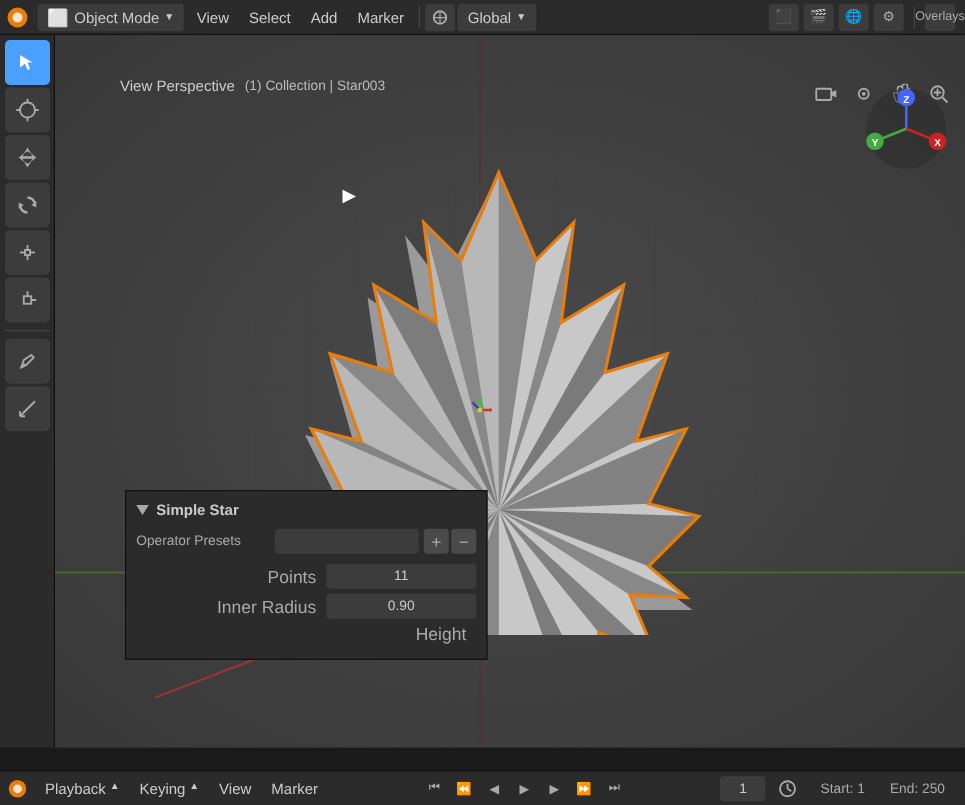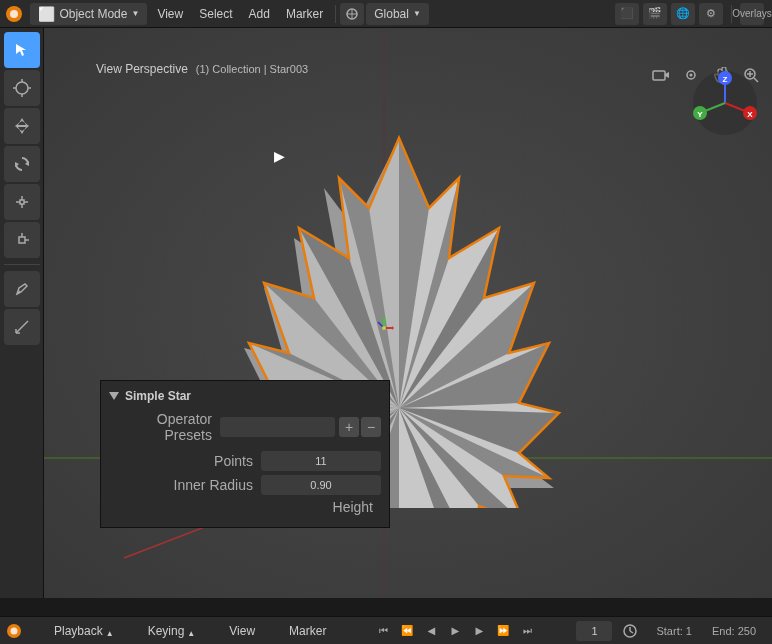--- a/index.html
+++ b/index.html
@@ -99,38 +99,38 @@
       display: flex; align-items: center; margin-bottom: 4px;
     }
     .op-label { flex: 1; color: #aaa; font-size: 14px; text-align: right; padding-right: 8px; }
     .op-value {
       width: 120px; background: #3c3c3c; border-radius: 3px; height: 20px;
       display: flex; align-items: center; justify-content: center; color: #ccc; font-size: 11px;
     }
     .op-presets-row {
       display: flex; align-items: center; margin-bottom: 8px;
     }
-    .op-presets-label { flex: 1; color: #aaa; font-size: 14px; text-align: right; padding-right: 8px; }
+    .op-presets-label { flex: 1; color: #aaa; font-size: 11px; padding-right: 8px; }
     .op-presets-dropdown {
       flex: 1; background: #3c3c3c; border-radius: 3px; height: 20px;
       display: flex; align-items: center; padding: 0 6px; color: #ccc; font-size: 11px; min-width: 100px;
     }
     .op-presets-btns { display: flex; gap: 2px; margin-left: 4px; }
     .op-presets-btn { width: 20px; height: 20px; background: #4a4a4a; border-radius: 3px; display: flex; align-items: center; justify-content: center; color: #aaa; cursor: pointer; font-size: 14px; line-height: 1; }
 
     
     #axis-lines { position: absolute; top: 0; left: 0; width: 100%; height: 100%; z-index: 2; pointer-events: none; }
 
     
     #bottom-bar {
       position: absolute; bottom: 0; left: 0; width: 772px; height: 28px;
       background: #2b2b2b; display: flex; align-items: center; border-top: 1px solid #111;
     }
     .bottom-icon-btn { width: 28px; height: 28px; display: flex; align-items: center; justify-content: center; color: #aaa; cursor: pointer; }
-    .bottom-menu-item { padding: 2px 8px; color: #ccc; cursor: pointer; font-size: 12px; display: flex; align-items: flex-end; gap: 3px; margin-left: 18px; }
+    .bottom-menu-item { padding: 2px 8px; color: #ccc; cursor: pointer; font-size: 12px; display: flex; align-items: flex-start; gap: 3px; }
     .pb-btn { width: 20px; height: 20px; display: flex; align-items: center; justify-content: center; color: #aaa; cursor: pointer; font-size: 10px; }
     .frame-field { background: #3c3c3c; border-radius: 3px; width: 36px; height: 20px; display: flex; align-items: center; justify-content: center; color: #ccc; font-size: 11px; }
     .bottom-info { color: #aaa; font-size: 11px; padding: 0 8px; }
   </style>
 </head>
 <body>
 
 <div id="top-bar">
   <div class="top-bar-icon">
     <svg width="18" height="18" viewBox="0 0 18 18">

